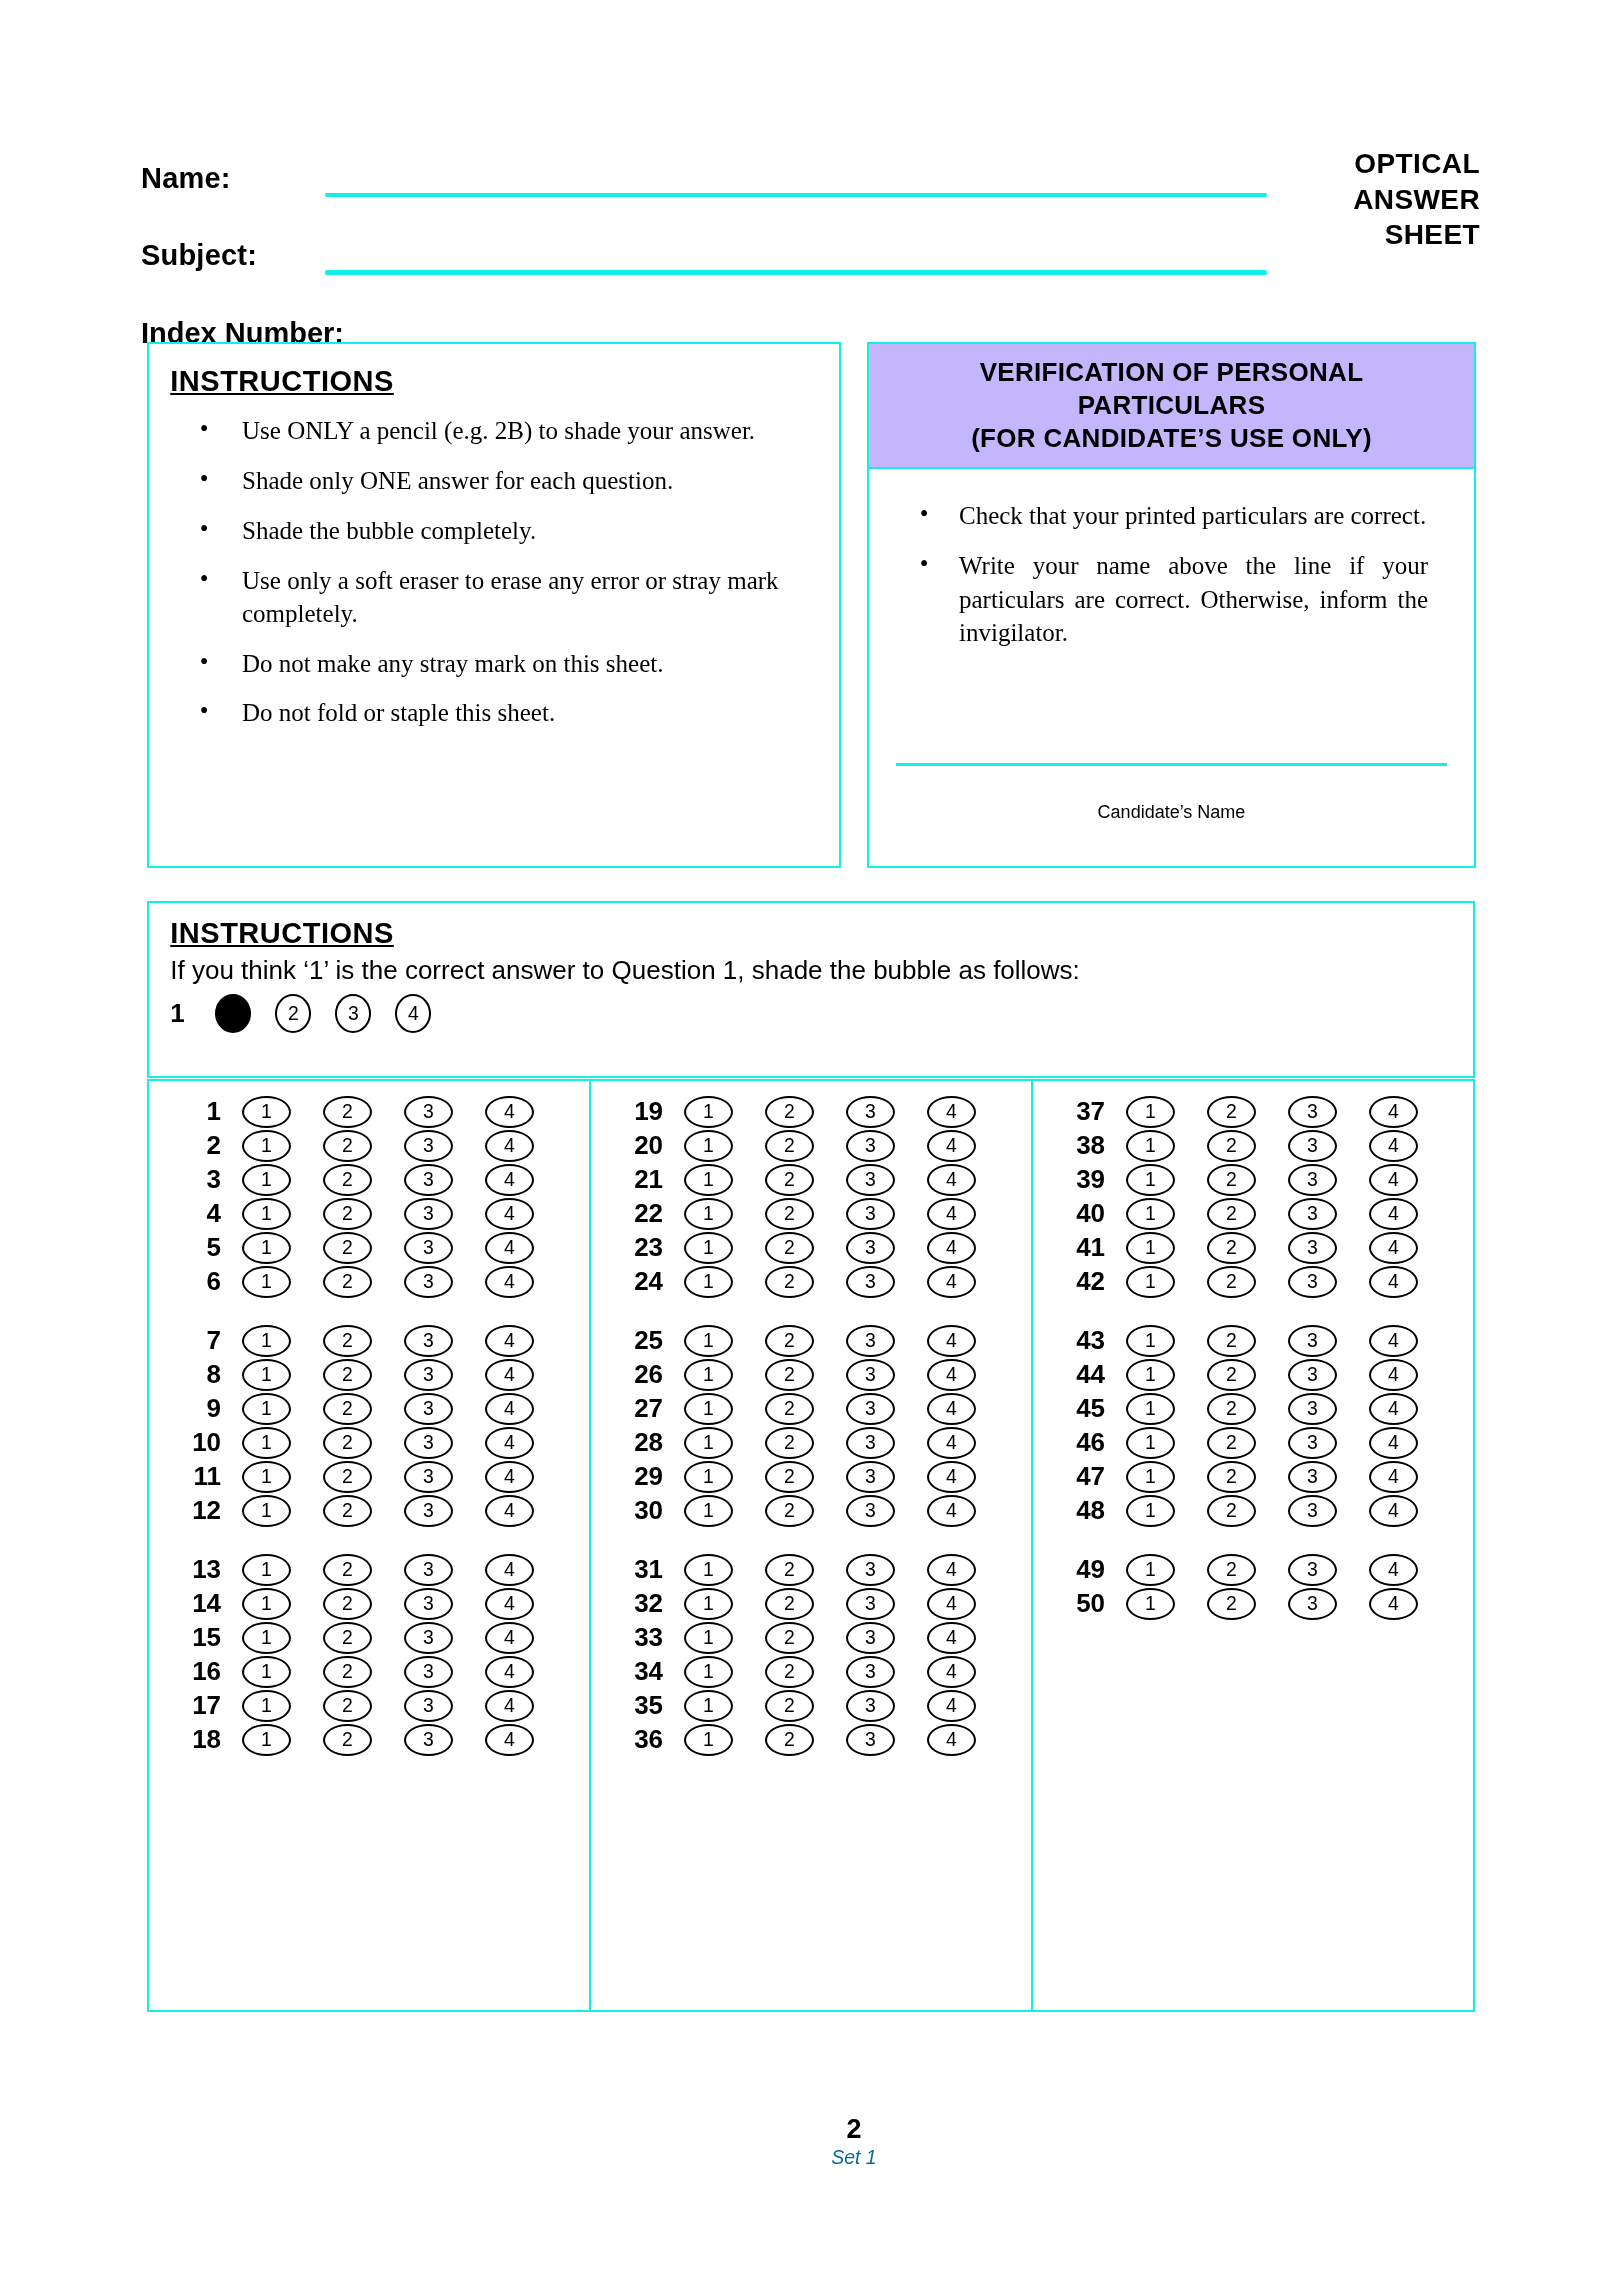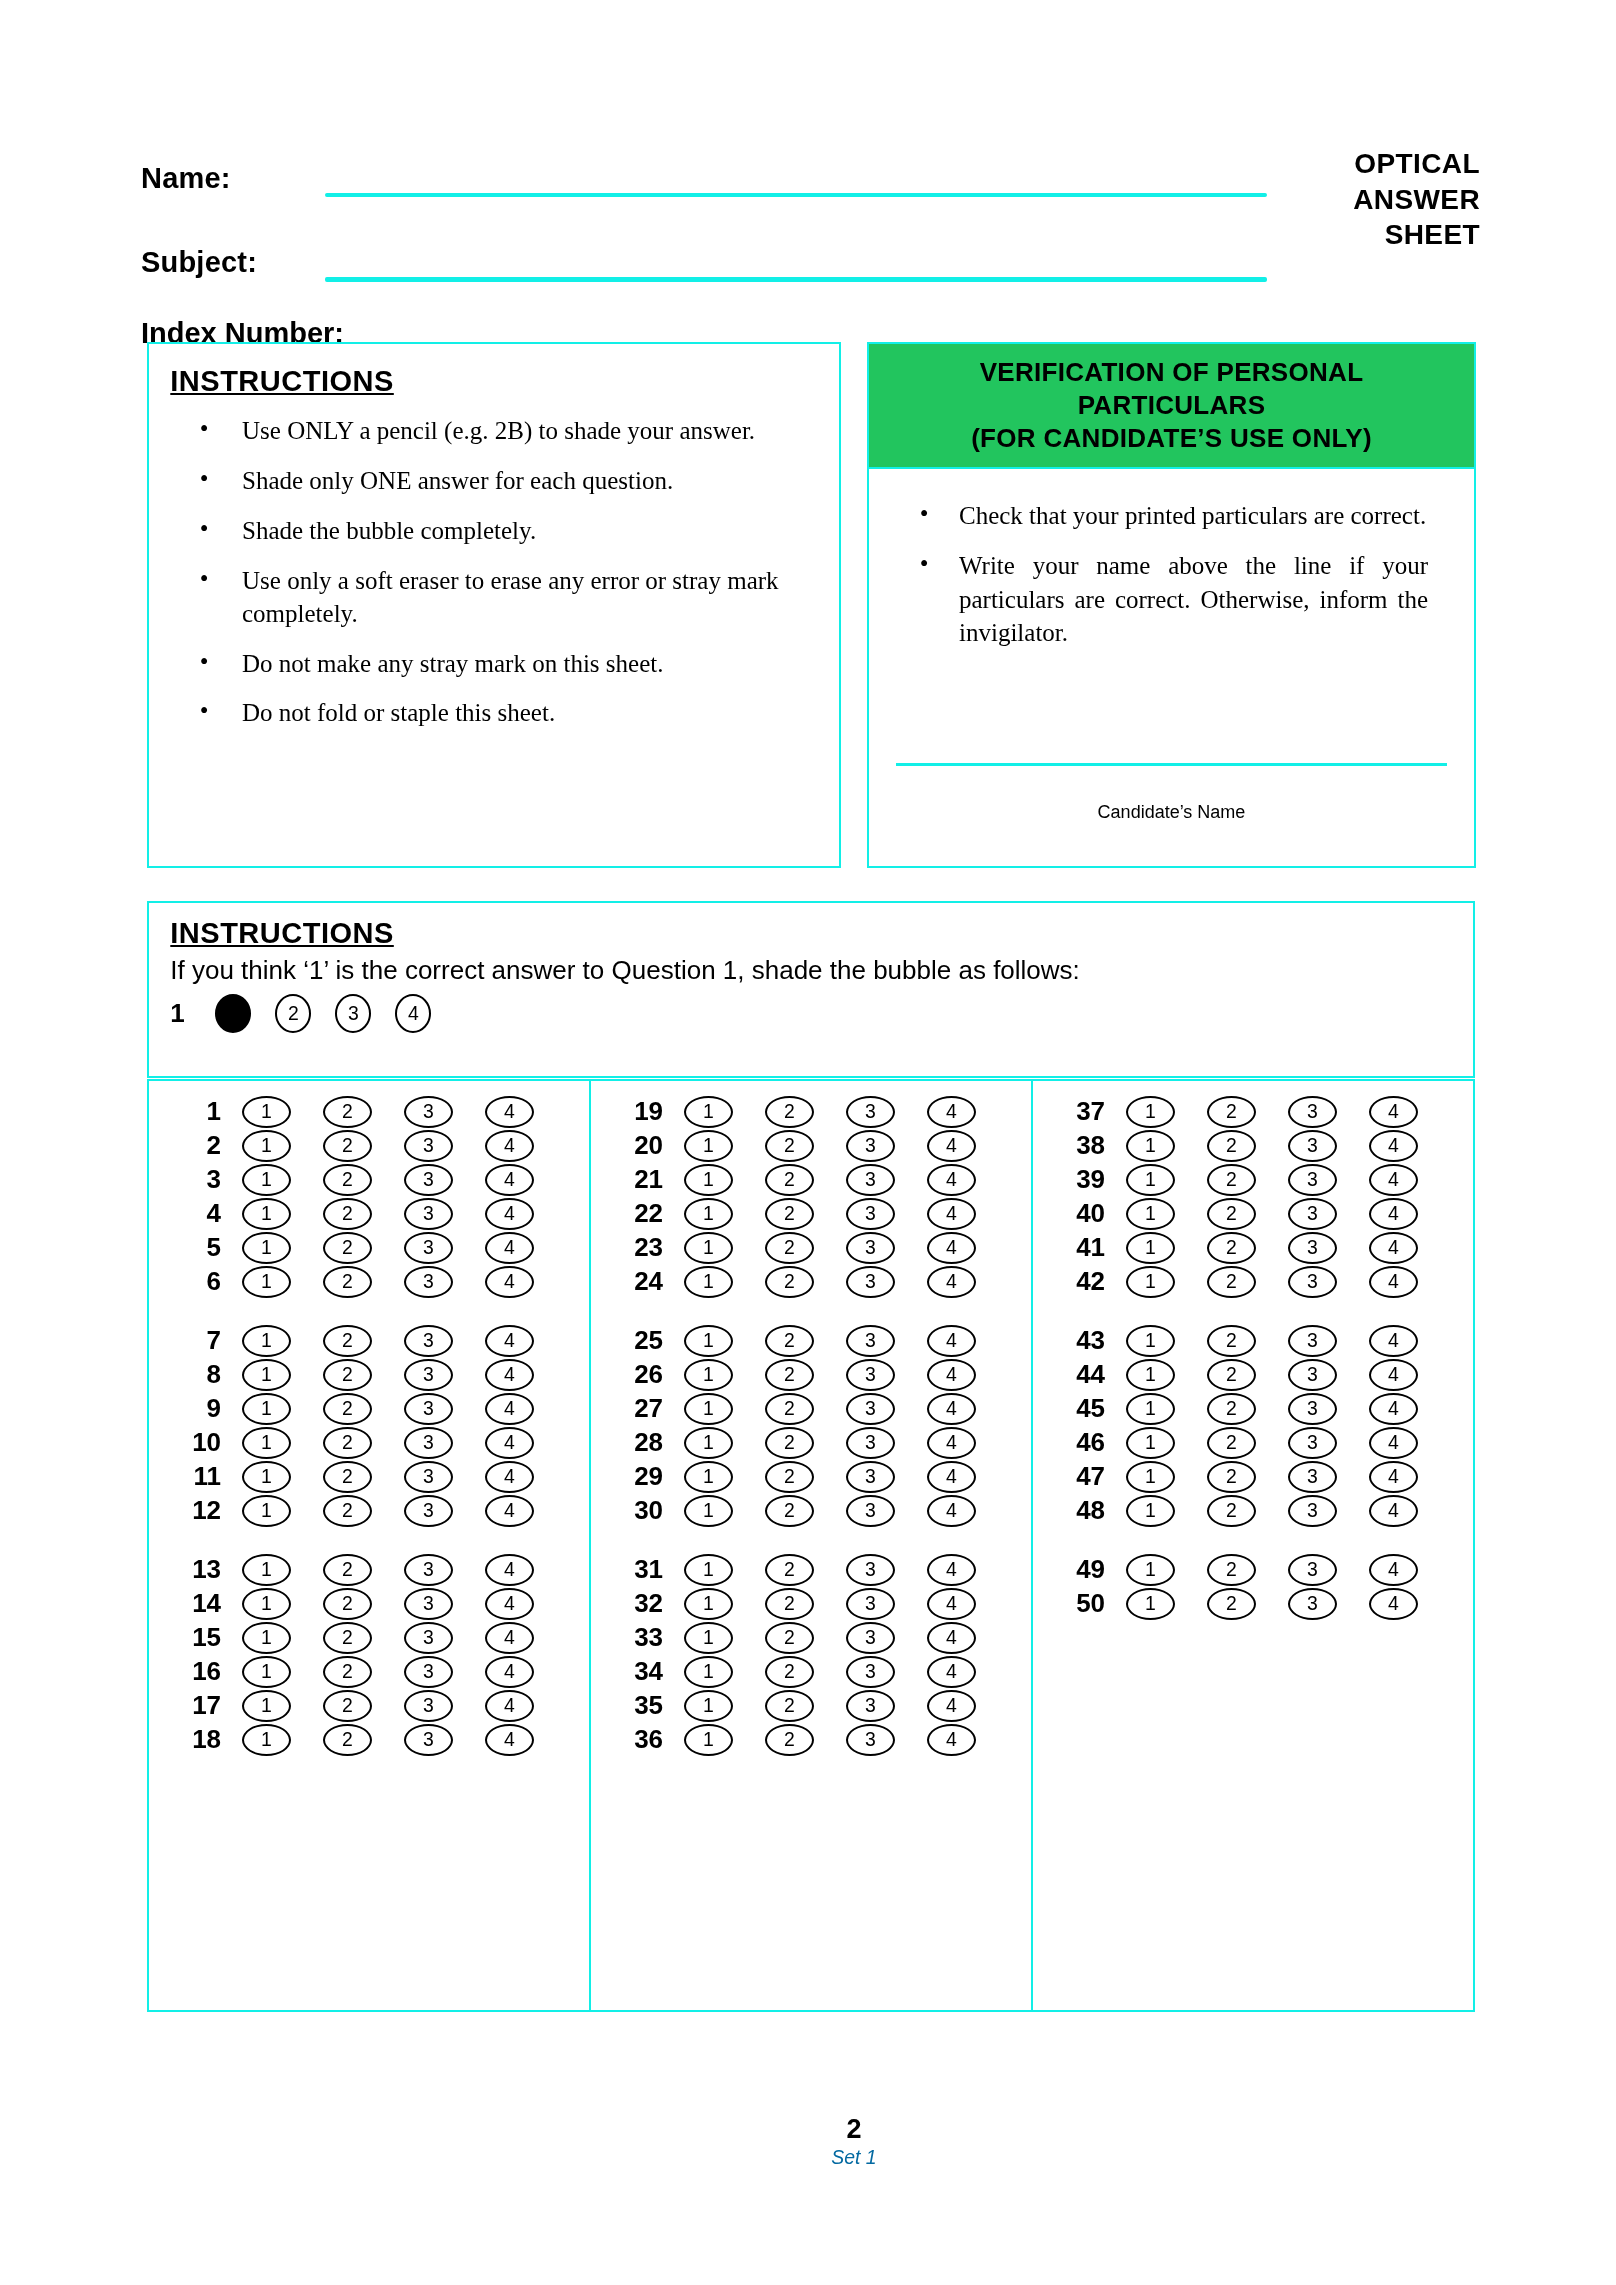--- a/index.html
+++ b/index.html
@@ -33,21 +33,21 @@
     width: 1339px;
     height: 175px;
   }
   .field-row {
     position: absolute;
     left: 0;
     width: 1126px;
     height: 45px;
   }
   .field-row.name { top: 15.5px; }
-  .field-row.subject { top: 100px; }
+  .field-row.subject { top: 93px; }
   .field-label {
     position: absolute;
     left: 0;
     top: 0;
     font-size: 29px;
     font-weight: bold;
     letter-spacing: 0.2px;
     white-space: nowrap;
   }
   .field-line {
@@ -124,21 +124,21 @@
     content: "\2022";
     position: absolute;
     left: 7.8px;
     top: -1.9px;
     font-size: 25px;
     line-height: 1.33;
   }
 
   
   .verif-head {
-    background: #22c55e;
+    background: #c4b5fd;
     border-bottom: 2.9px solid #12efe7;
     text-align: center;
     padding: 11.6px 9.7px 11.6px 9.7px;
     font-size: 26px;
     font-weight: bold;
     line-height: 1.28;
     letter-spacing: 0.3px;
   }
   .verif-body {
     padding-top: 13.6px;

